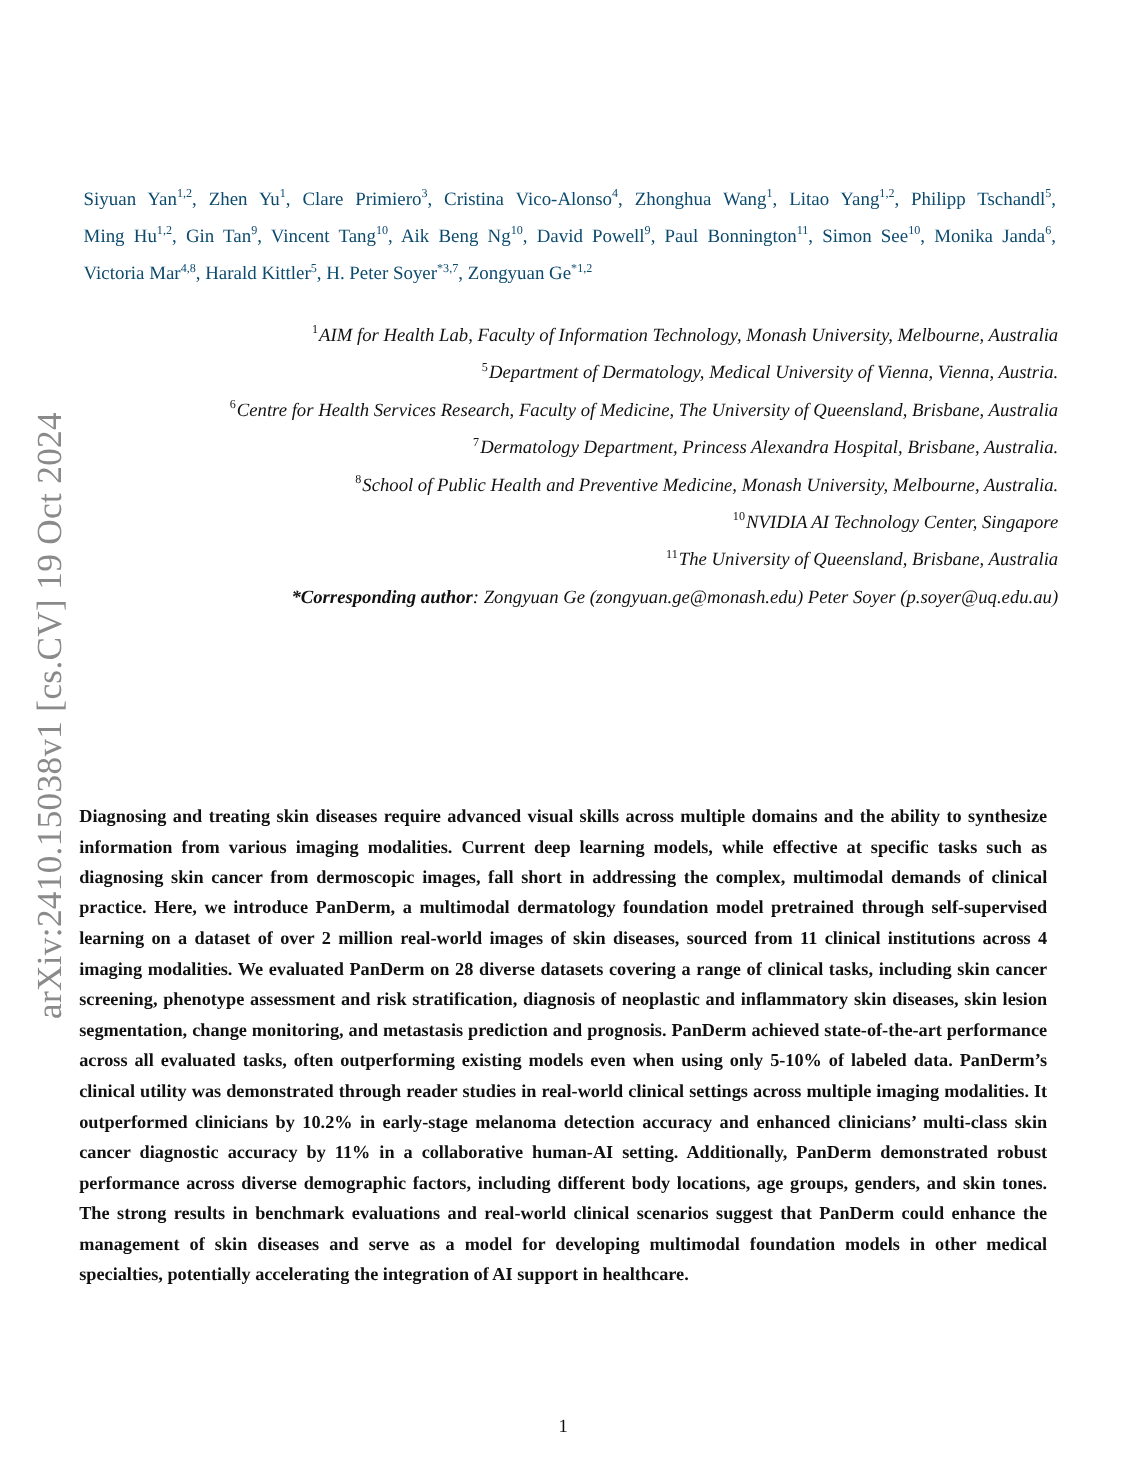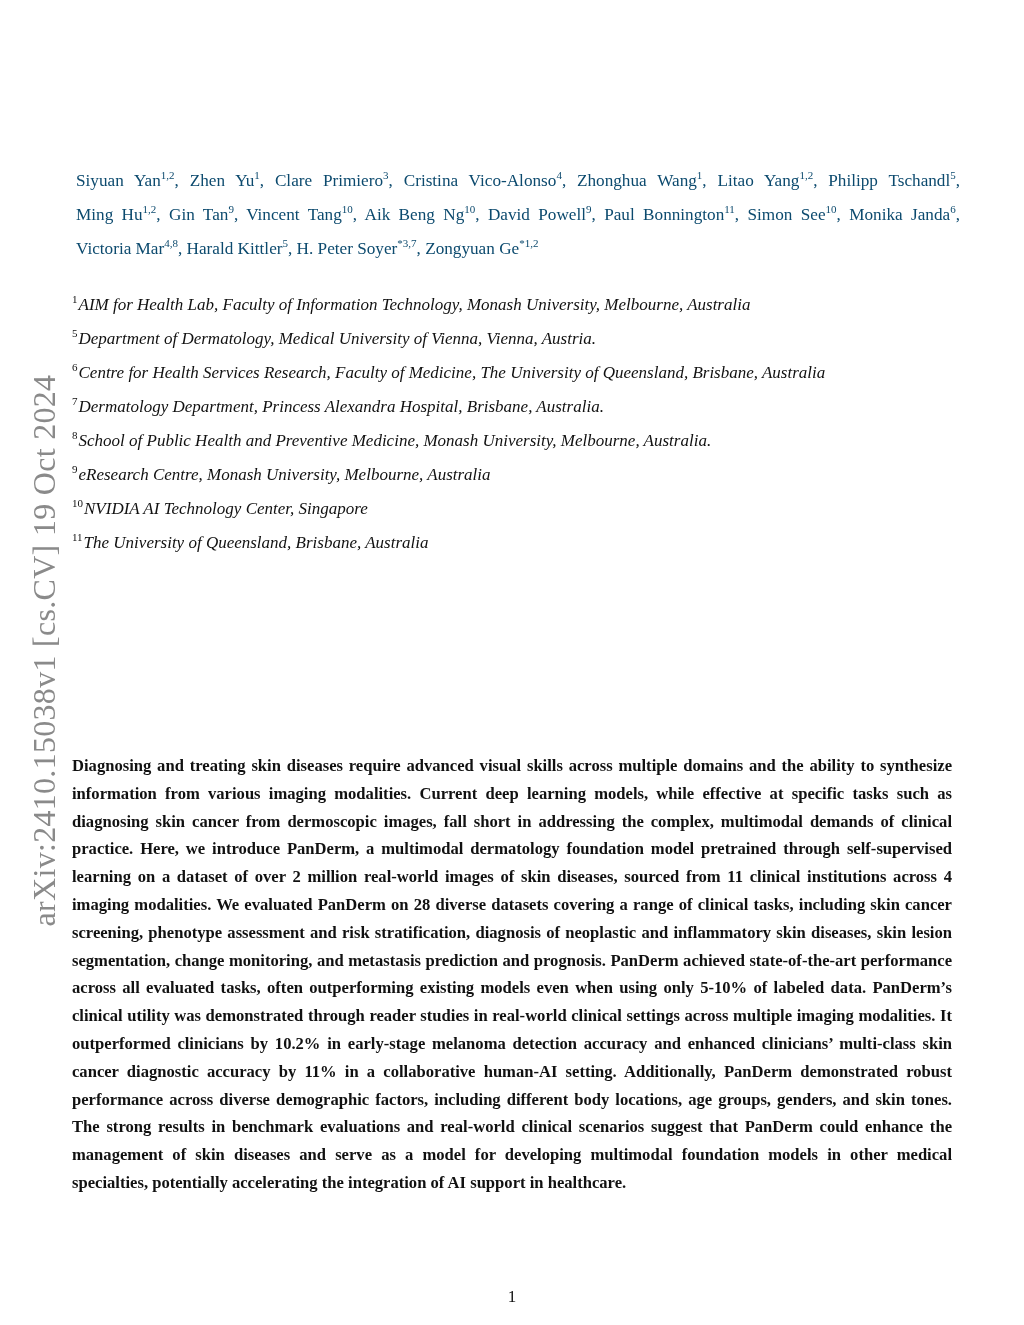--- a/index.html
+++ b/index.html
@@ -17,28 +17,28 @@
     position: absolute; left: 72px; top: 160px; width: 884px;
     font-family: "Liberation Serif", serif; font-size: 17.2px; line-height: 34px;
     text-align: justify; color: #0c4a6e; margin: 4px;
   }
   .author { white-space: nowrap; }
   sup { font-size: 11px; line-height: 0; vertical-align: 7px; }
 
   .affiliations {
     position: absolute; left: 72px; top: 288px; width: 890px;
     font-family: "Liberation Serif", serif; font-style: italic;
-    font-size: 17px; line-height: 34px; margin: 0; padding: 0; list-style: none;
+    font-size: 17px; line-height: 34px; margin: 0; padding: 0; list-style: none; text-align: right;
   }
   .affiliations li { white-space: nowrap; }
   .aff-num { font-style: normal; font-size: 11px; vertical-align: 7px; line-height: 0; margin-right: 1px; }
   .corr-label { font-weight: bold; }
 
   .abstract {
-    position: absolute; left: 72px; top: 752px; width: 880px;
+    position: absolute; left: 72px; top: 728px; width: 880px;
     font-family: "Liberation Serif", serif; font-weight: bold;
     font-size: 16.6px; line-height: 27.8px; text-align: justify; margin: 0;
     color: #111111;
   }
 
   .arxiv-stamp {
     position: absolute; left: 18px; top: 350px; width: 54px; height: 600px;
     display: flex; align-items: center; justify-content: center;
   }
   .arxiv-stamp span {
@@ -83,22 +83,22 @@
     <span class="author"><span>H. Peter Soyer</span><sup>*3,7</sup></span>,
     <span class="author"><span>Zongyuan Ge</span><sup>*1,2</sup></span>
   </p>
 
   <ul class="affiliations">
     <li><span class="aff-num">1</span><span>AIM for Health Lab, Faculty of Information Technology, Monash University, Melbourne, Australia</span></li>
     <li><span class="aff-num">5</span><span>Department of Dermatology, Medical University of Vienna, Vienna, Austria.</span></li>
     <li><span class="aff-num">6</span><span>Centre for Health Services Research, Faculty of Medicine, The University of Queensland, Brisbane, Australia</span></li>
     <li><span class="aff-num">7</span><span>Dermatology Department, Princess Alexandra Hospital, Brisbane, Australia.</span></li>
     <li><span class="aff-num">8</span><span>School of Public Health and Preventive Medicine, Monash University, Melbourne, Australia.</span></li>
-    <li><span class="aff-num">9</span><span>eResearch Centre, Monash University, Melbourne, Australia</span></li>
     <li><span class="aff-num">10</span><span>NVIDIA AI Technology Center, Singapore</span></li>
     <li><span class="aff-num">11</span><span>The University of Queensland, Brisbane, Australia</span></li>
+    <li><span class="corr-label">*Corresponding author</span><span>: Zongyuan Ge (zongyuan.ge@monash.edu) Peter Soyer (p.soyer@uq.edu.au)</span></li>
   </ul>
 
   <p class="abstract">Diagnosing and treating skin diseases require advanced visual skills across multiple domains and the ability to synthesize information from various imaging modalities. Current deep learning models, while effective at specific tasks such as diagnosing skin cancer from dermoscopic images, fall short in addressing the complex, multimodal demands of clinical practice. Here, we introduce PanDerm, a multimodal dermatology foundation model pretrained through self-supervised learning on a dataset of over 2 million real-world images of skin diseases, sourced from 11 clinical institutions across 4 imaging modalities. We evaluated PanDerm on 28 diverse datasets covering a range of clinical tasks, including skin cancer screening, phenotype assessment and risk stratification, diagnosis of neoplastic and inflammatory skin diseases, skin lesion segmentation, change monitoring, and metastasis prediction and prognosis. PanDerm achieved state-of-the-art performance across all evaluated tasks, often outperforming existing models even when using only 5-10% of labeled data. PanDerm’s clinical utility was demonstrated through reader studies in real-world clinical settings across multiple imaging modalities. It outperformed clinicians by 10.2% in early-stage melanoma detection accuracy and enhanced clinicians’ multi-class skin cancer diagnostic accuracy by 11% in a collaborative human-AI setting. Additionally, PanDerm demonstrated robust performance across diverse demographic factors, including different body locations, age groups, genders, and skin tones. The strong results in benchmark evaluations and real-world clinical scenarios suggest that PanDerm could enhance the management of skin diseases and serve as a model for developing multimodal foundation models in other medical specialties, potentially accelerating the integration of AI support in healthcare.</p>
 
   <div class="page-number">1</div>
 
 </div>
 
 </body></html>

